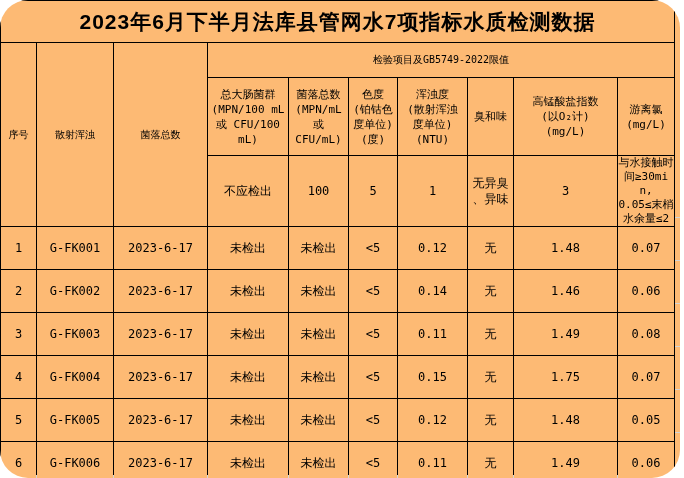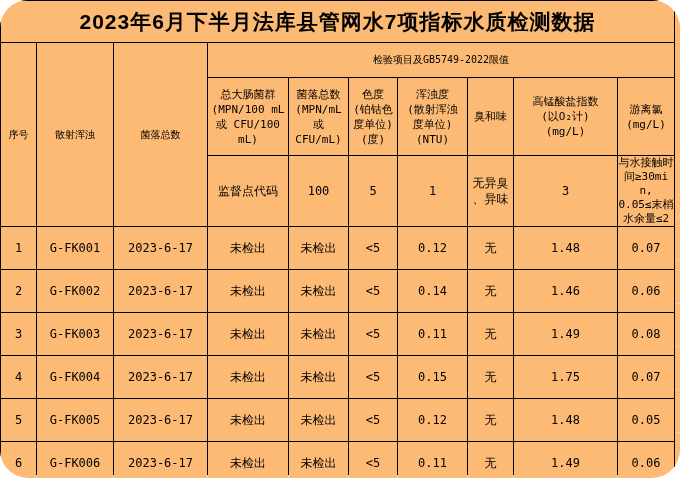--- a/index.html
+++ b/index.html
@@ -93,21 +93,21 @@
 度单位)
 (NTU)</td>
       <td>臭和味</td>
       <td>高锰酸盐指数
 (以O₂计)
 (mg/L)</td>
       <td>游离氯
 (mg/L)</td>
     </tr>
     <tr class="r-limits">
-      <td>监督点代码</td>
+      <td>不应检出</td>
       <td>100</td>
       <td>5</td>
       <td>1</td>
       <td>无异臭
 、异味</td>
       <td>3</td>
       <td class="small">与水接触时
 间≥30min,
 0.05≤末梢
 水余量≤2</td>

